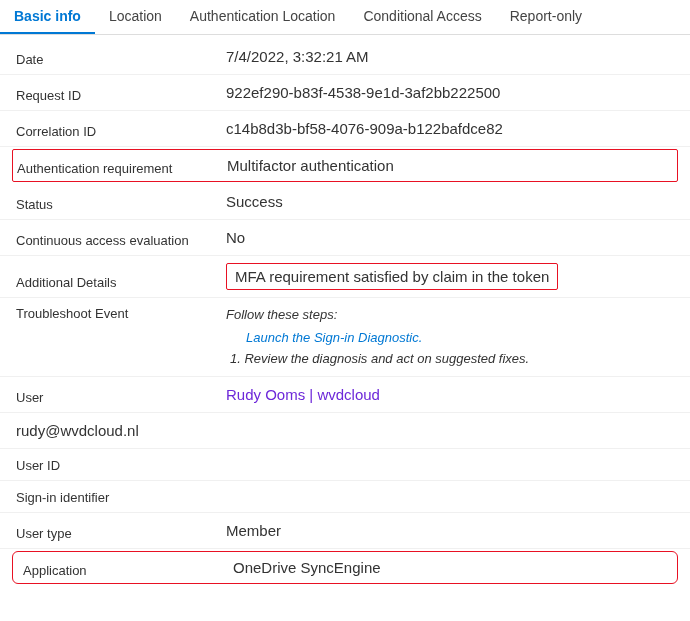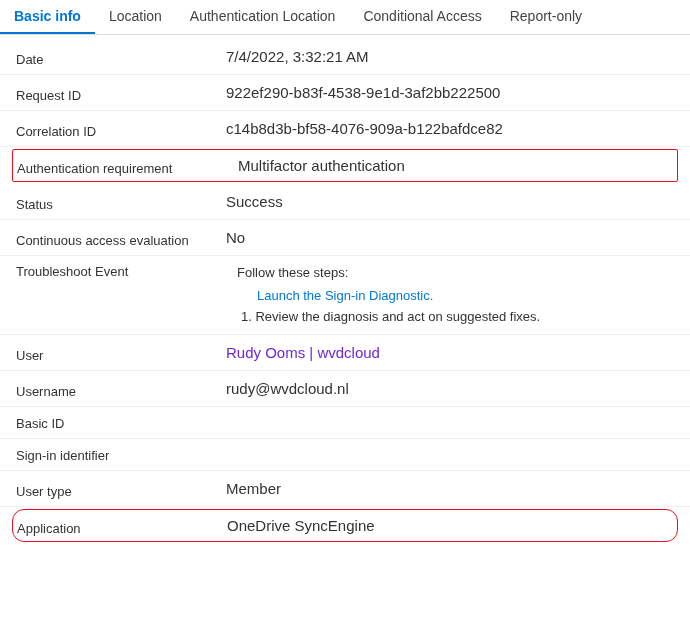--- a/index.html
+++ b/index.html
@@ -75,20 +75,21 @@
       border: 1.5px solid #e81123;
       padding: 2px 8px;
       border-radius: 2px;
     }
 
     
     .troubleshoot-value {
       flex: 1;
       font-size: 13px;
       line-height: 1.6;
+      font-style: italic;
     }
     .troubleshoot-value .follow-steps {
       color: #333;
       margin-bottom: 2px;
     }
     .troubleshoot-value .diagnostic-link {
       color: #0078d4;
       cursor: pointer;
       margin-left: 20px;
     }
@@ -118,70 +119,75 @@
   <div class="info-row">
     <span class="label">Request ID</span>
     <span class="value">922ef290-b83f-4538-9e1d-3af2bb222500</span>
   </div>
 
   <div class="info-row">
     <span class="label">Correlation ID</span>
     <span class="value">c14b8d3b-bf58-4076-909a-b122bafdce82</span>
   </div>
 
-  <div class="info-row" style="border: 1.5px solid #e81123; border-radius: 2px; margin: 2px 12px; padding: 5px 4px; gap: 11px;">
+  <div class="info-row" style="border: 1.5px solid #e81123; border-radius: 2px; margin: 2px 12px; padding: 5px 4px;">
     <span class="label">Authentication requirement</span>
     <span class="value">Multifactor authentication</span>
   </div>
 
   <div class="info-row">
     <span class="label">Status</span>
     <span class="value">Success</span>
   </div>
 
   <div class="info-row">
     <span class="label">Continuous access evaluation</span>
     <span class="value">No</span>
   </div>
 
+  <div class="info-row">
+    <span class="label">Additional Details</span>
+    <span class="value">
+      <span class="highlighted-box">MFA requirement satisfied by claim in the token</span>
+    </span>
+  </div>
 
-  <div class="info-row" style="align-items: flex-start; gap: 11px;">
+  <div class="info-row" style="align-items: flex-start;">
     <span class="label">Troubleshoot Event</span>
     <div class="troubleshoot-value">
       <div class="follow-steps">Follow these steps:</div>
       <div>
         <span class="diagnostic-link">Launch the Sign-in Diagnostic.</span>
       </div>
       <div class="review-step">1. Review the diagnosis and act on suggested fixes.</div>
     </div>
   </div>
 
   <div class="info-row">
     <span class="label">User</span>
     <span class="value link">Rudy Ooms | wvdcloud</span>
   </div>
 
   <div class="info-row">
-    <span class="label">Username</span>
     <span class="value">rudy@wvdcloud.nl</span>
   </div>
 
   <div class="info-row">
-    <span class="label">Basic ID</span>
+    <span class="label">User ID</span>
   </div>
 
   <div class="info-row">
     <span class="label">Sign-in identifier</span>
     <span class="value"></span>
   </div>
 
   <div class="info-row">
     <span class="label">User type</span>
     <span class="value">Member</span>
   </div>
 
 
-  <div class="info-row" style="border: 1.5px solid #e81123; border-radius: 12px; margin: 2px 12px; padding: 5px 4px;">
+  <div class="info-row" style="border: 1.5px solid #e81123; border-radius: 6px; margin: 2px 12px; padding: 5px 10px;">
     <span class="label">Application</span>
     <span class="value">OneDrive SyncEngine</span>
   </div>
 
 </div>
 
 </body></html>

